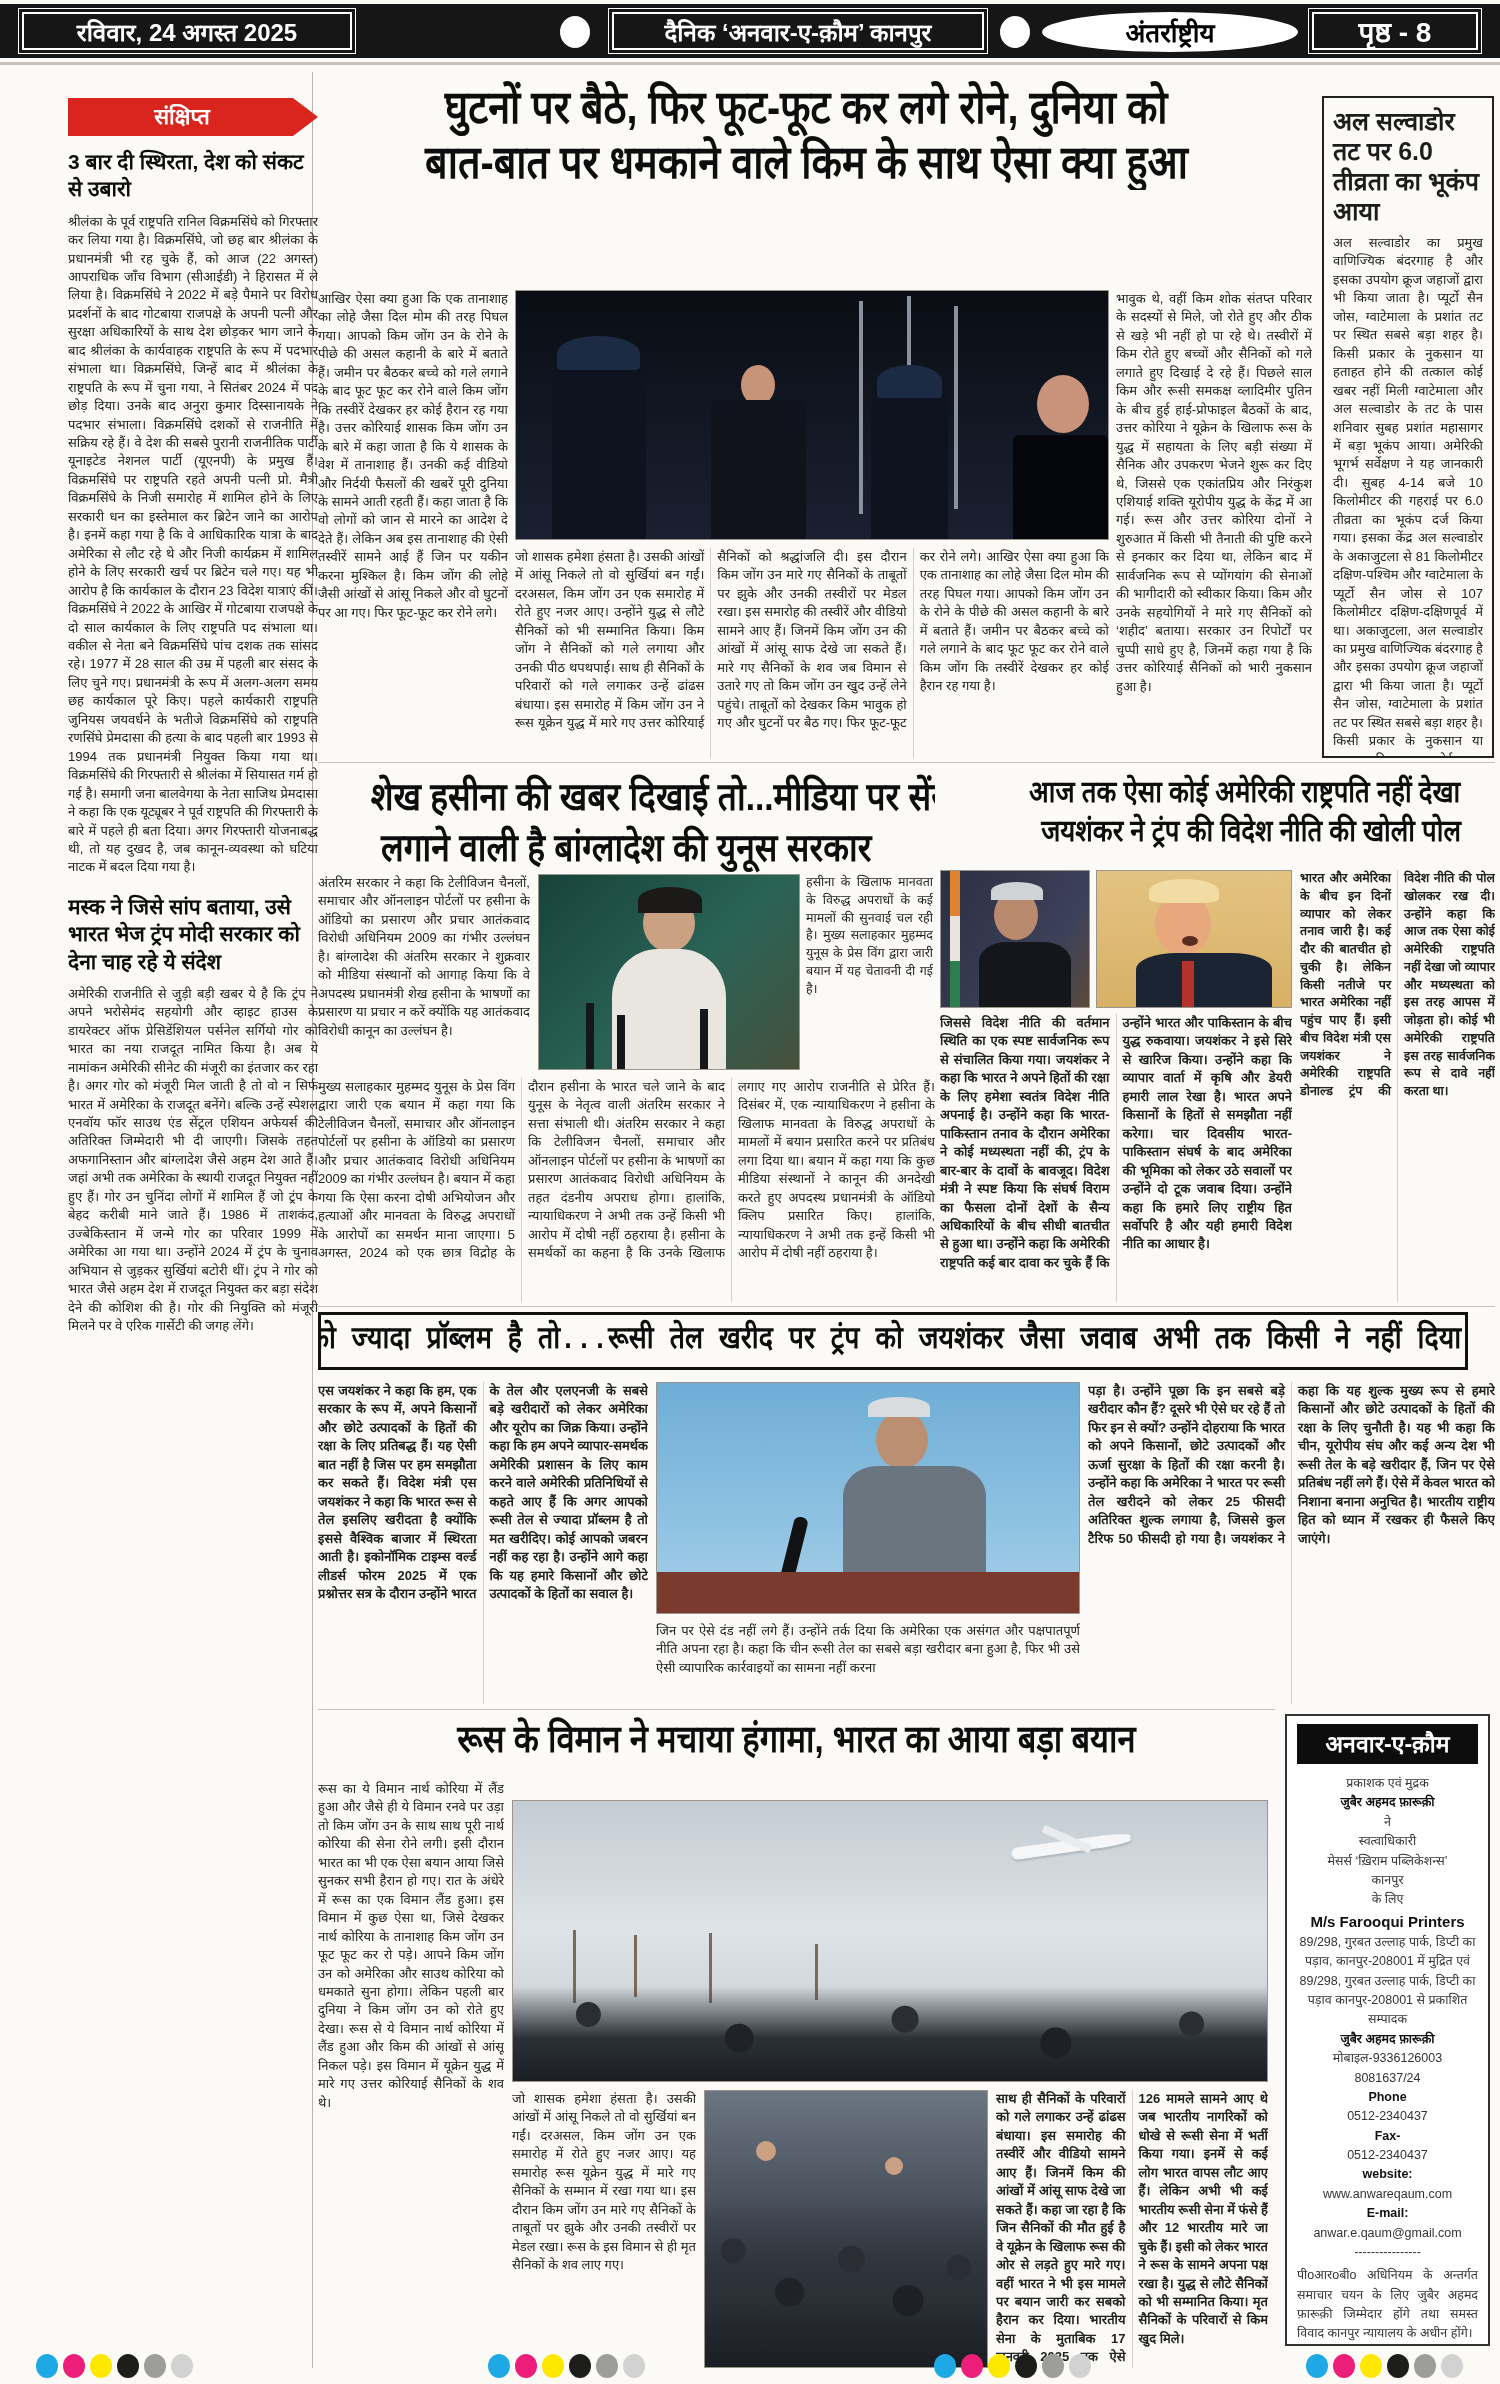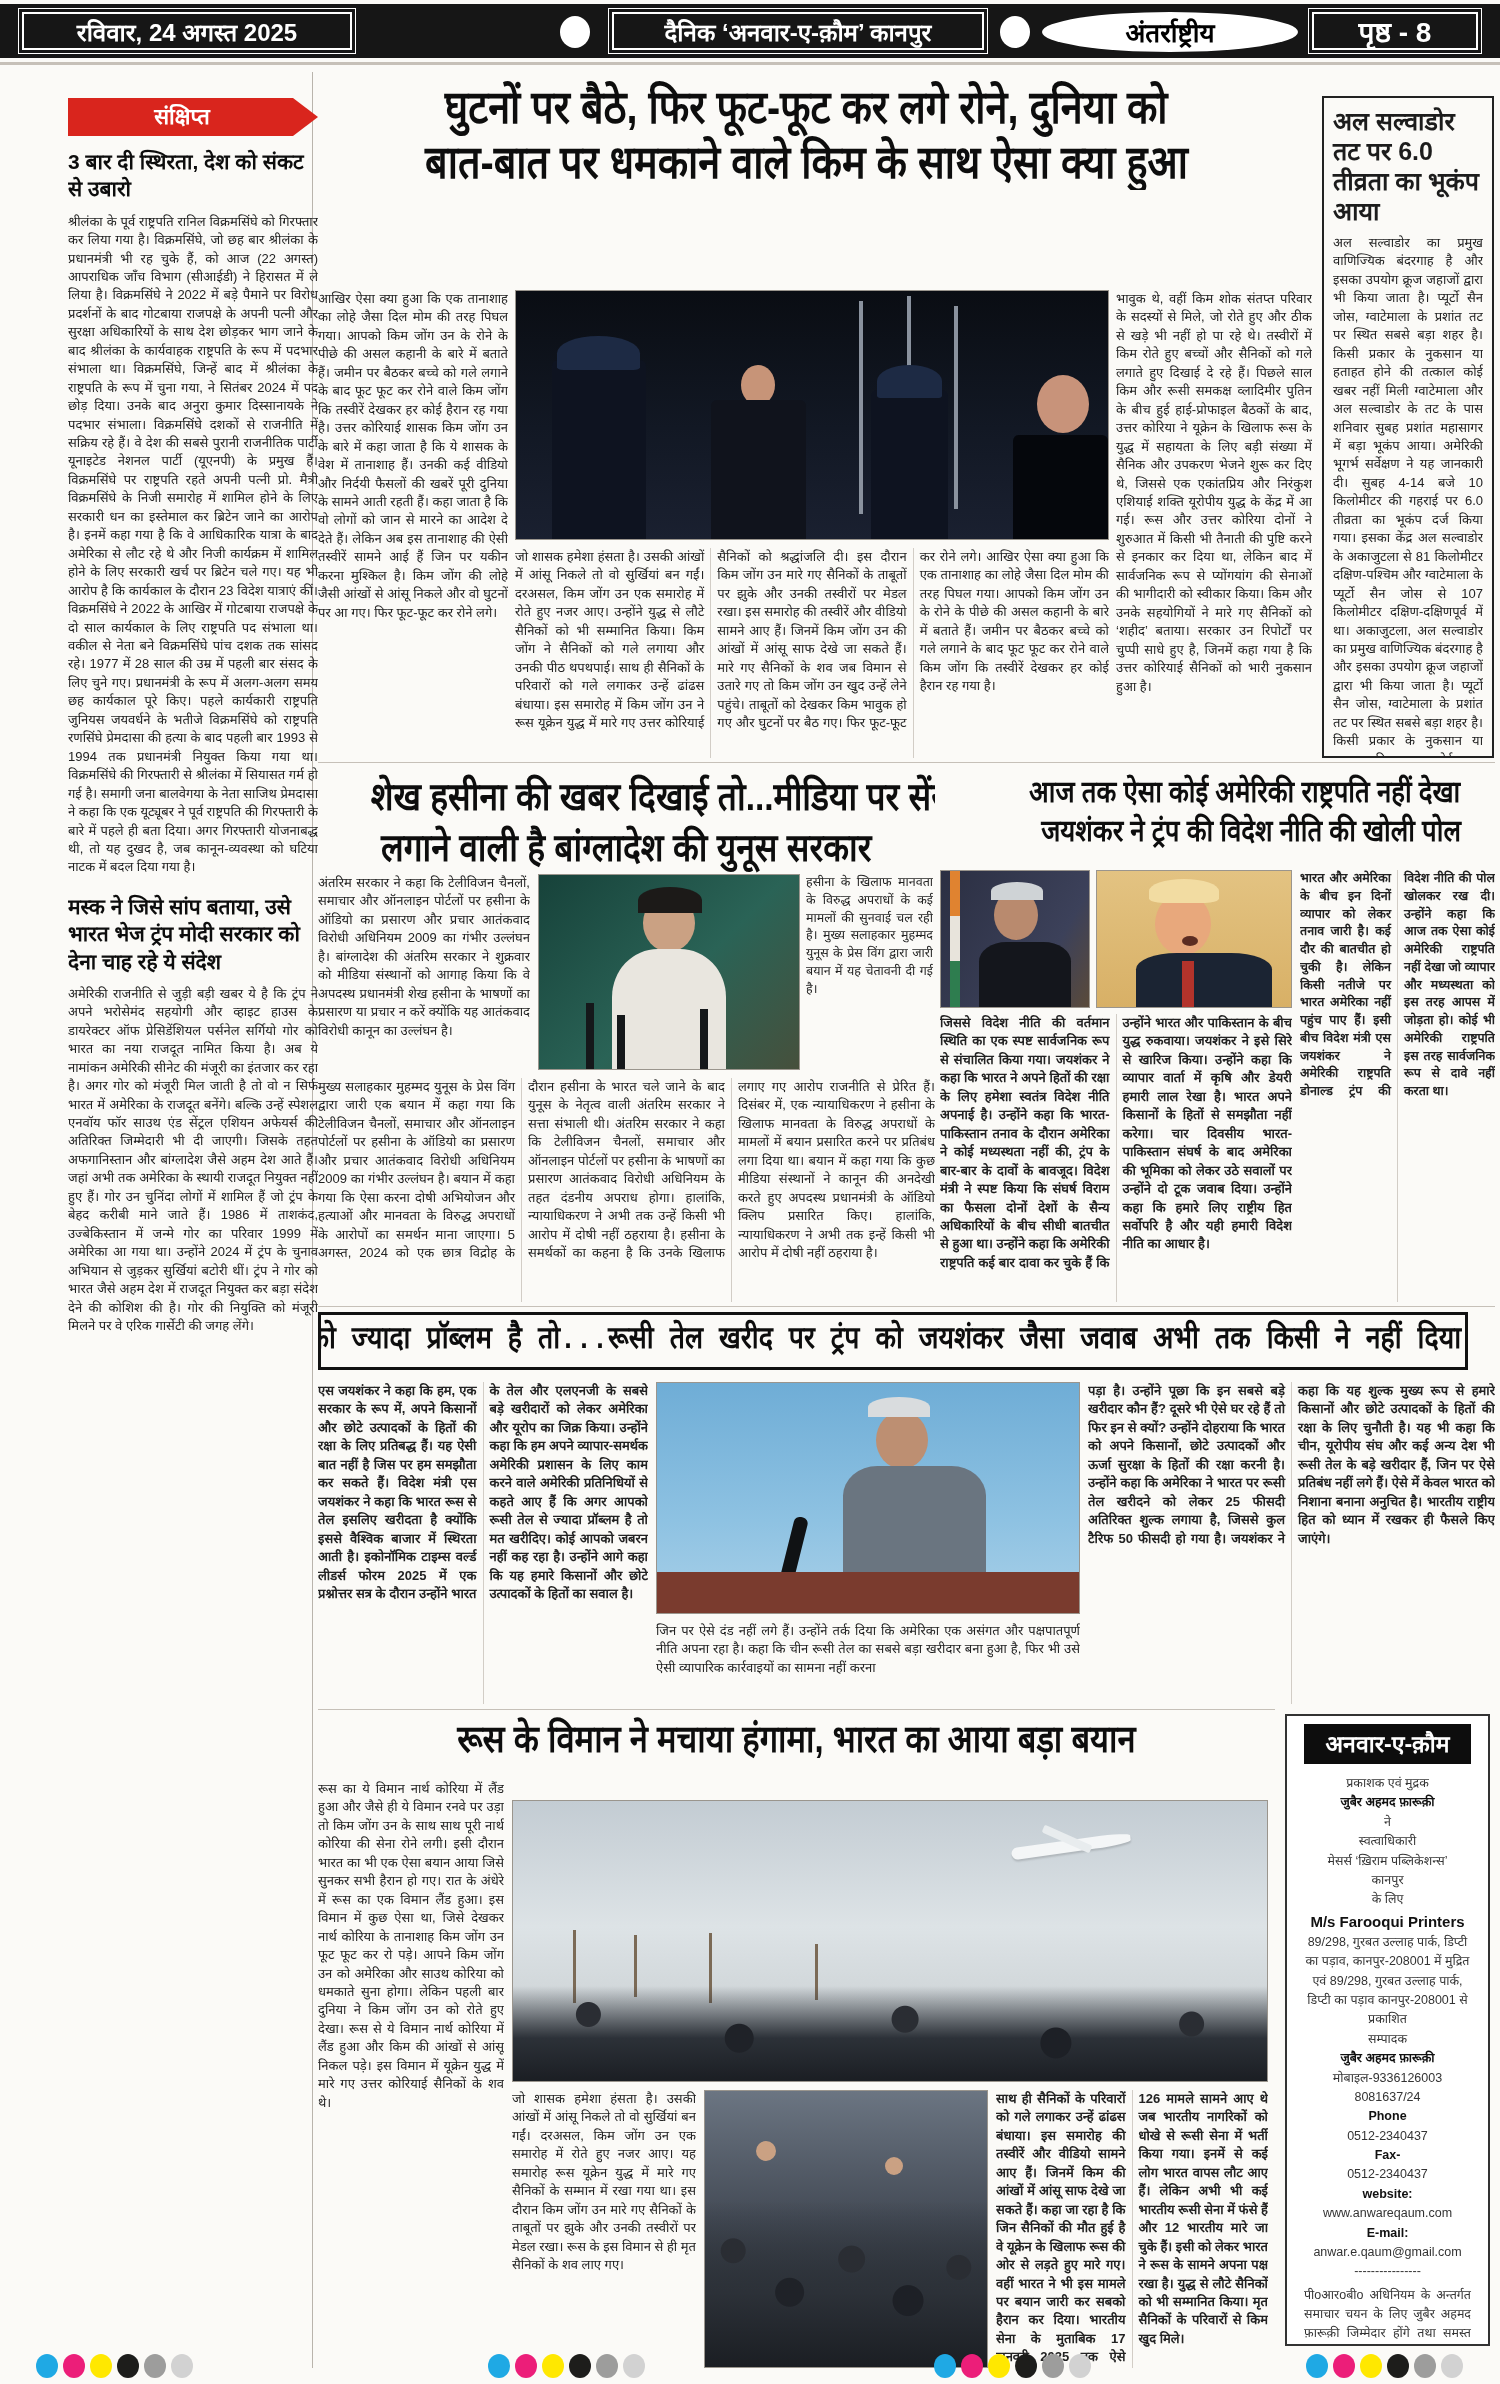--- a/index.html
+++ b/index.html
@@ -45,21 +45,21 @@
     background:radial-gradient(circle at 10% 30%, #2a2d33 12px, transparent 13px),
                radial-gradient(circle at 30% 55%, #1f2228 14px, transparent 15px),
                radial-gradient(circle at 52% 35%, #2a2d33 13px, transparent 14px),
                radial-gradient(circle at 72% 60%, #1d2026 15px, transparent 16px),
                radial-gradient(circle at 90% 40%, #2a2d33 12px, transparent 13px),
                linear-gradient(180deg, transparent 0%, #2c3138 55%, #1b1e23 100%); }
   .tree{ position:absolute; width:3px; background:#7b6a56; }
   .plane-shape{ position:absolute; width:120px; height:12px; background:#f4f6f7; border-radius:8px 40% 40% 8px; transform:rotate(-8deg); box-shadow:0 2px 2px rgba(0,0,0,.15);}
   .plane-wing{ position:absolute; width:52px; height:8px; background:#e8ecee; transform:rotate(24deg); border-radius:2px;}
   
-  .paper-box{ position:absolute; left:1285px; top:1714px; width:205px; height:632px; border:2px solid #333; background:#fff; padding:8px 17px; text-align:center; overflow:hidden;}
+  .paper-box{ position:absolute; left:1285px; top:1714px; width:205px; height:632px; border:2px solid #333; background:#fff; padding:8px 10px; text-align:center; overflow:hidden;}
   .paper-box .title{ background:#0d0d0d; color:#fff; font-weight:800; font-size:23px; line-height:40px; margin-bottom:10px; }
   .pline{ font-size:12.5px; line-height:1.55; color:#333; }
   .pline.bold{ font-weight:bold; color:#111; }
   .pline.big{ font-size:15px; font-weight:bold; color:#111; }
   .pline.disc{ text-align:justify; margin-top:4px; }
   
   .dots{ position:absolute; top:2354px; display:flex; gap:5px; }
   .dot{ width:22px; height:24px; border-radius:50%; display:inline-block; }
 </style>
 </head>

